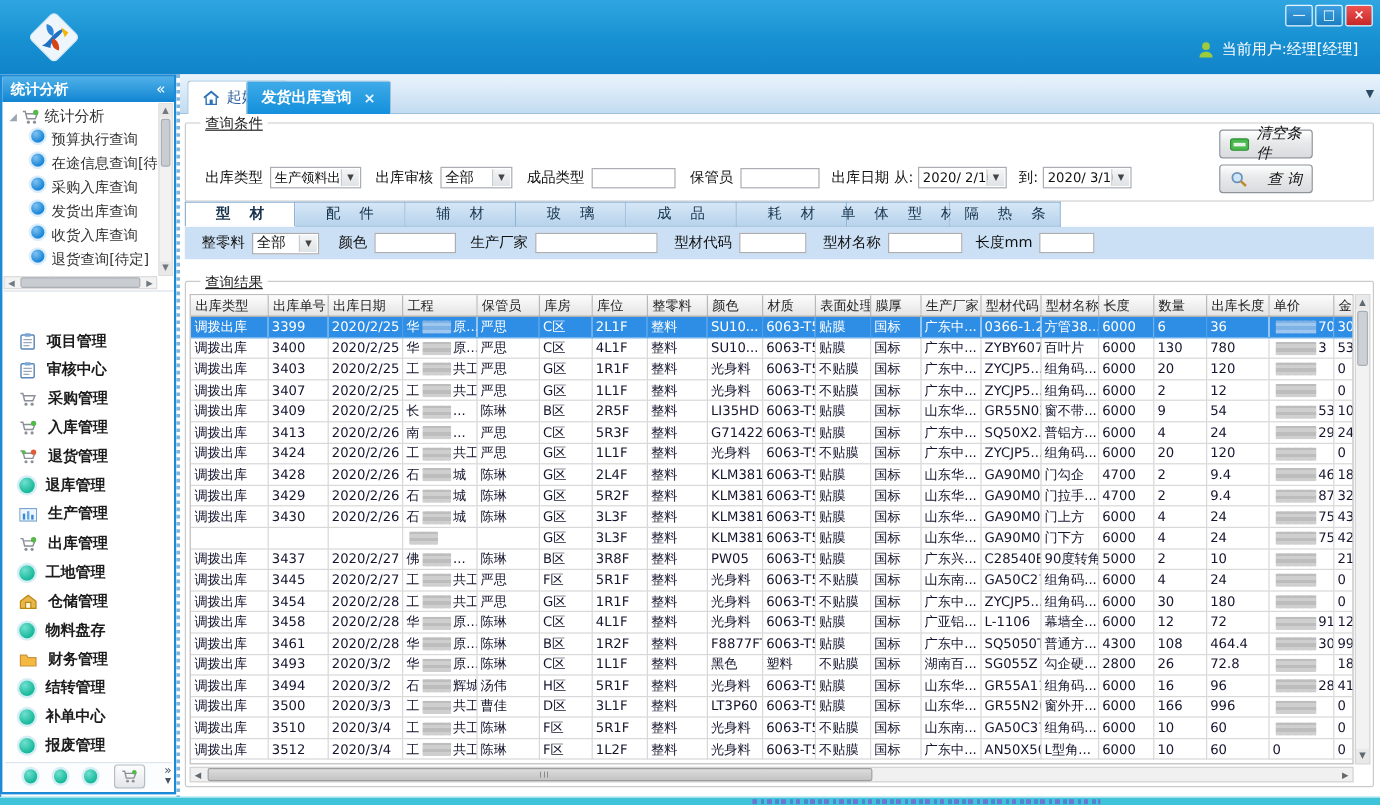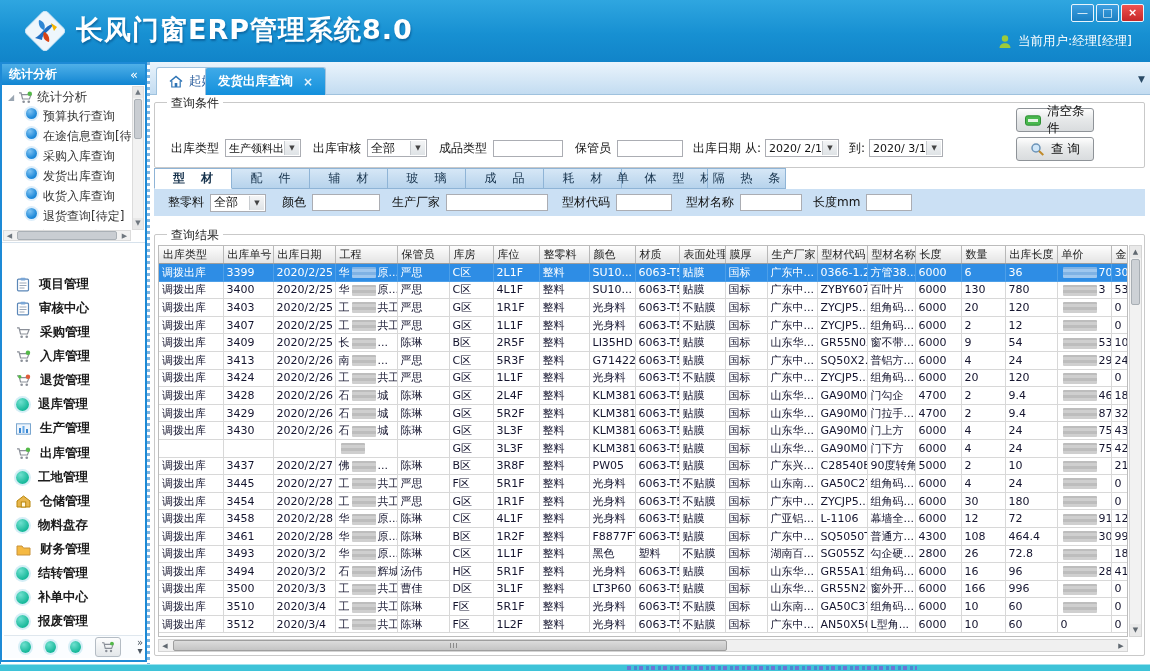--- a/index.html
+++ b/index.html
@@ -59,39 +59,39 @@
     border-left:3px dotted #7db4e0;box-sizing:border-box;}
   .tabbar{position:absolute;left:0;top:0;right:0;height:32px;
     background:linear-gradient(#eaf4fc,#c3dcf1);border-bottom:1px solid #9fc2de;}
   .tab{position:absolute;top:5px;height:27px;display:flex;align-items:center;gap:6px;padding:0 12px;
     font-size:12.5px;border:1px solid #9fc2de;border-bottom:none;border-radius:3px 3px 0 0;cursor:pointer;}
   .tab.home{left:6px;background:#fff;color:#2c5f9e;}
   .tab.active{left:55px;background:linear-gradient(#3faae8,#1390dc);color:#fff;font-weight:bold;}
   .tab .closex{font-size:12px;margin-left:4px;opacity:.9;cursor:pointer;}
   .tabbar .overflow{position:absolute;right:5px;top:12px;color:#2a4a66;font-size:9px;cursor:pointer;}
   .groupbox{position:absolute;border:1px solid #c9c9c9;border-radius:2px;}
-  .legend{position:absolute;top:-8px;left:12px;background:#fff;padding:0 4px;font-size:12px;color:#222;}
+  .legend{position:absolute;top:-8px;left:12px;background:#fff;padding:0 4px;font-size:12px;color:#222;text-decoration:underline;}
   .qgroup{left:4px;right:5px;top:40px;height:64px;}
   .qrow{position:absolute;left:0;right:0;height:20px;display:flex;align-items:center;font-size:12px;color:#111;}
   .qrow.r1{top:9px;} .qrow.r2{top:35px;}
   .lbl{flex:0 0 auto;}
   .tbox{height:17px;border:1px solid #abadb3;background:#fff;box-sizing:border-box;}
   .combo{height:18px;border:1px solid #abadb3;background:#fff;box-sizing:border-box;display:flex;align-items:center;
     font-size:12px;padding-left:3px;position:relative;cursor:pointer;}
   .combo .ca{position:absolute;right:1px;top:1px;bottom:1px;width:14px;background:linear-gradient(#f4f5f6,#dfe3e6);
     border-left:1px solid #c8ccd0;display:flex;align-items:center;justify-content:center;font-size:7px;color:#444;}
   .radio{width:11px;height:11px;border-radius:50%;border:1px solid #8a9aa8;background:radial-gradient(#fff,#e8eef2);
     display:inline-block;vertical-align:-2px;margin-right:4px;box-sizing:border-box;cursor:pointer;}
   .radio.on{background:radial-gradient(circle,#1467b8 0 3px,#fff 4px);}
   .btn{height:22px;background:linear-gradient(#fefefe,#e7e9ea 45%,#d9dcde);border:1px solid #8e9398;border-radius:3px;
-    display:flex;align-items:center;gap:6px;justify-content:center;font-size:12.5px;color:#111;cursor:pointer;padding:0 8px;}
+    display:flex;align-items:center;gap:6px;justify-content:space-between;font-size:12.5px;color:#111;cursor:pointer;padding:0 8px;font-style:italic;}
   .qbtns{position:absolute;right:56px;top:46px;display:flex;flex-direction:column;gap:5px;width:78px;}
   
   .mattabs{position:absolute;left:4px;top:106px;height:21px;display:flex;}
-  .mtab{width:78px;box-sizing:border-box;border:1px solid #8fb4d6;border-left:none;
+  .mtab{width:92px;box-sizing:border-box;border:1px solid #8fb4d6;border-left:none;
     background:linear-gradient(#d6e7f6,#b7d3ec);font-size:12px;color:#16324c;
     display:flex;align-items:center;justify-content:center;letter-spacing:6px;padding-left:6px;cursor:pointer;white-space:nowrap;}
   .mtab:first-child{border-left:1px solid #8fb4d6;}
   .mtab.on{background:#fff;border-bottom-color:#fff;font-weight:bold;}
   .filterrow{position:absolute;left:4px;right:5px;top:127px;height:27px;background:#cbe0f4;
     display:flex;align-items:center;font-size:12px;color:#111;}
   
   .rgroup{left:4px;right:5px;top:172px;height:420px;}
   .gridwrap{position:absolute;left:3px;top:10px;right:16px;bottom:18px;overflow:hidden;border:1px solid #bcbcbc;}
   table.grid{border-collapse:collapse;table-layout:fixed;width:978px;font-size:11px;color:#14142e;}
@@ -134,21 +134,20 @@
       <svg width="46" height="44" viewBox="0 0 46 44">
         <g transform="rotate(45 23 22)">
             <rect x="8" y="7" width="30" height="30" rx="4" fill="#eef6fc" stroke="#cfe6f5"></rect>
           </g>
         <path d="M13 29c7-3 9-12 18-14-2 7-11 9-11 16z" fill="#1f6fc4"></path>
         <path d="M17 11c5 1 7 6 5 10-4-1-6-6-5-10z" fill="#2e86d4"></path>
         <path d="M27 33c-5-1-7-6-5-10 4 1 6 6 5 10z" fill="#d84315"></path>
         <path d="M29 14l6 4-3 4z" fill="#f4b400"></path>
       </svg>
     </span>
-    <span class="apptitle">长风门窗ERP管理系统8.0</span>
     <div class="winbtns">
       <div class="winbtn">—</div>
       <div class="winbtn">□</div>
       <div class="winbtn close">×</div>
     </div>
     <div class="userbar">
       <span class="seg">
         <span class="icon">
           <svg width="16" height="15" viewBox="0 0 16 15">
               <circle cx="8" cy="4.5" r="3.2" fill="#9ccb3b"></circle>

